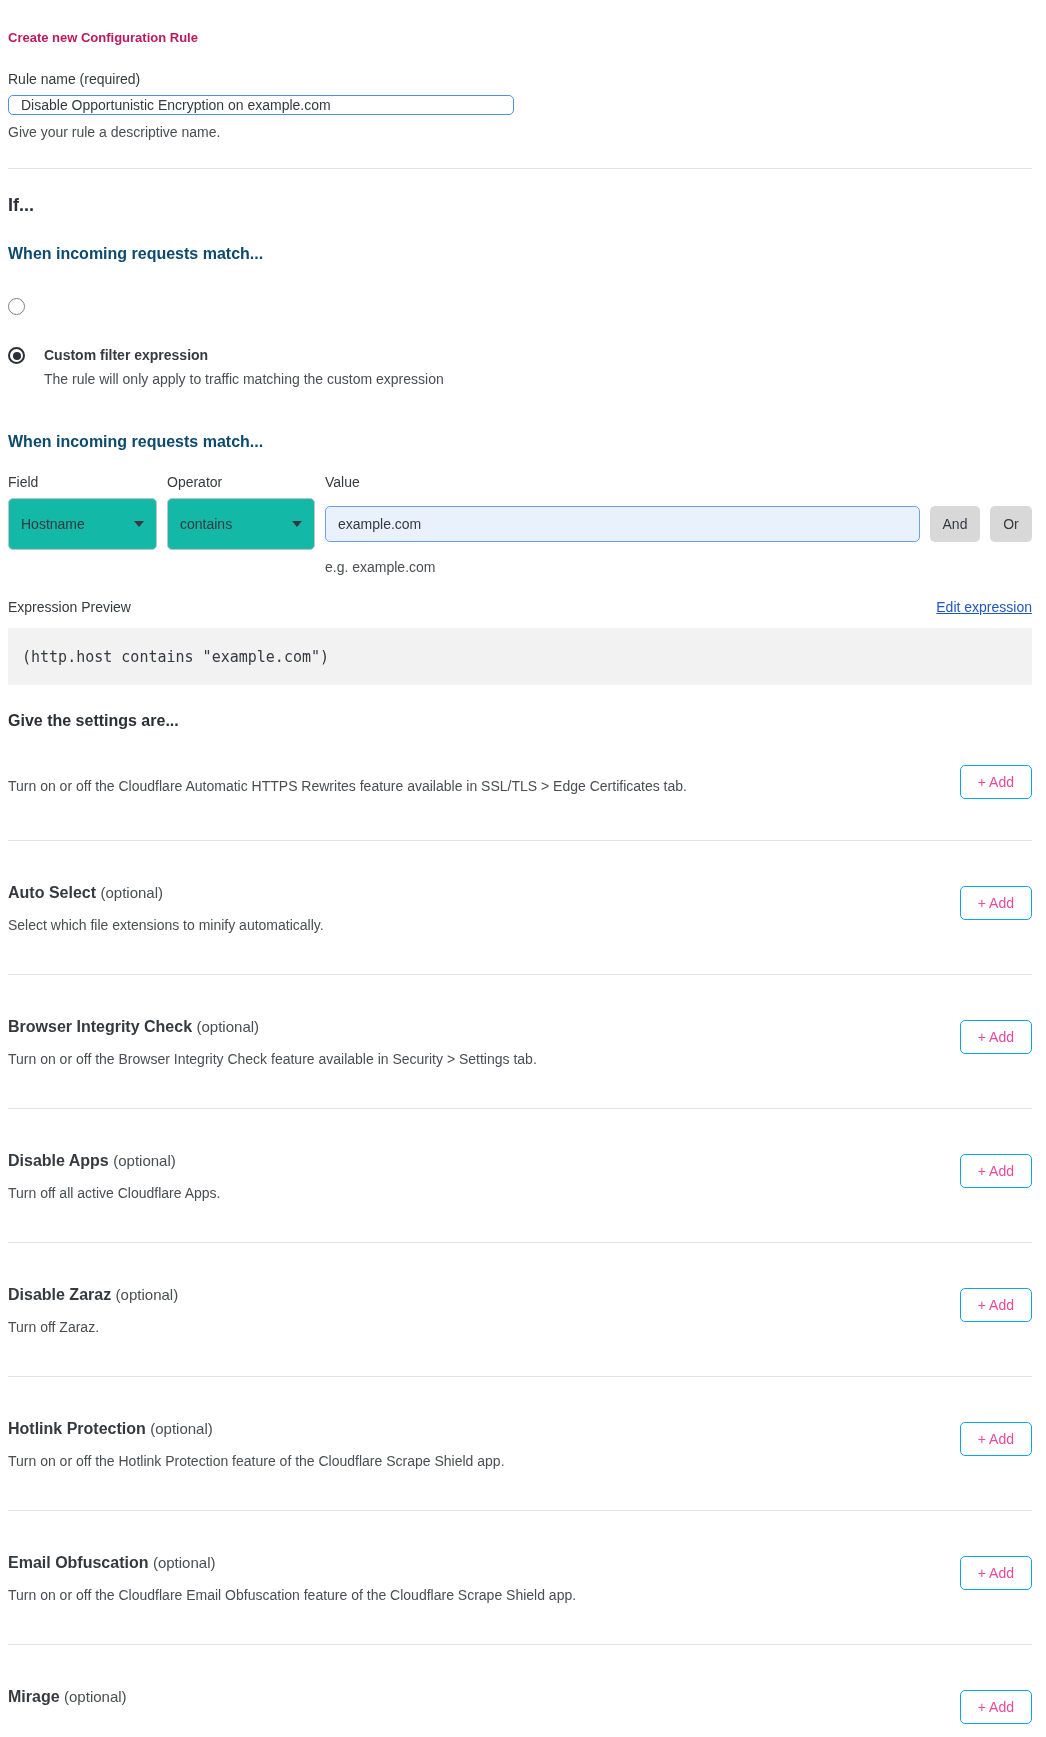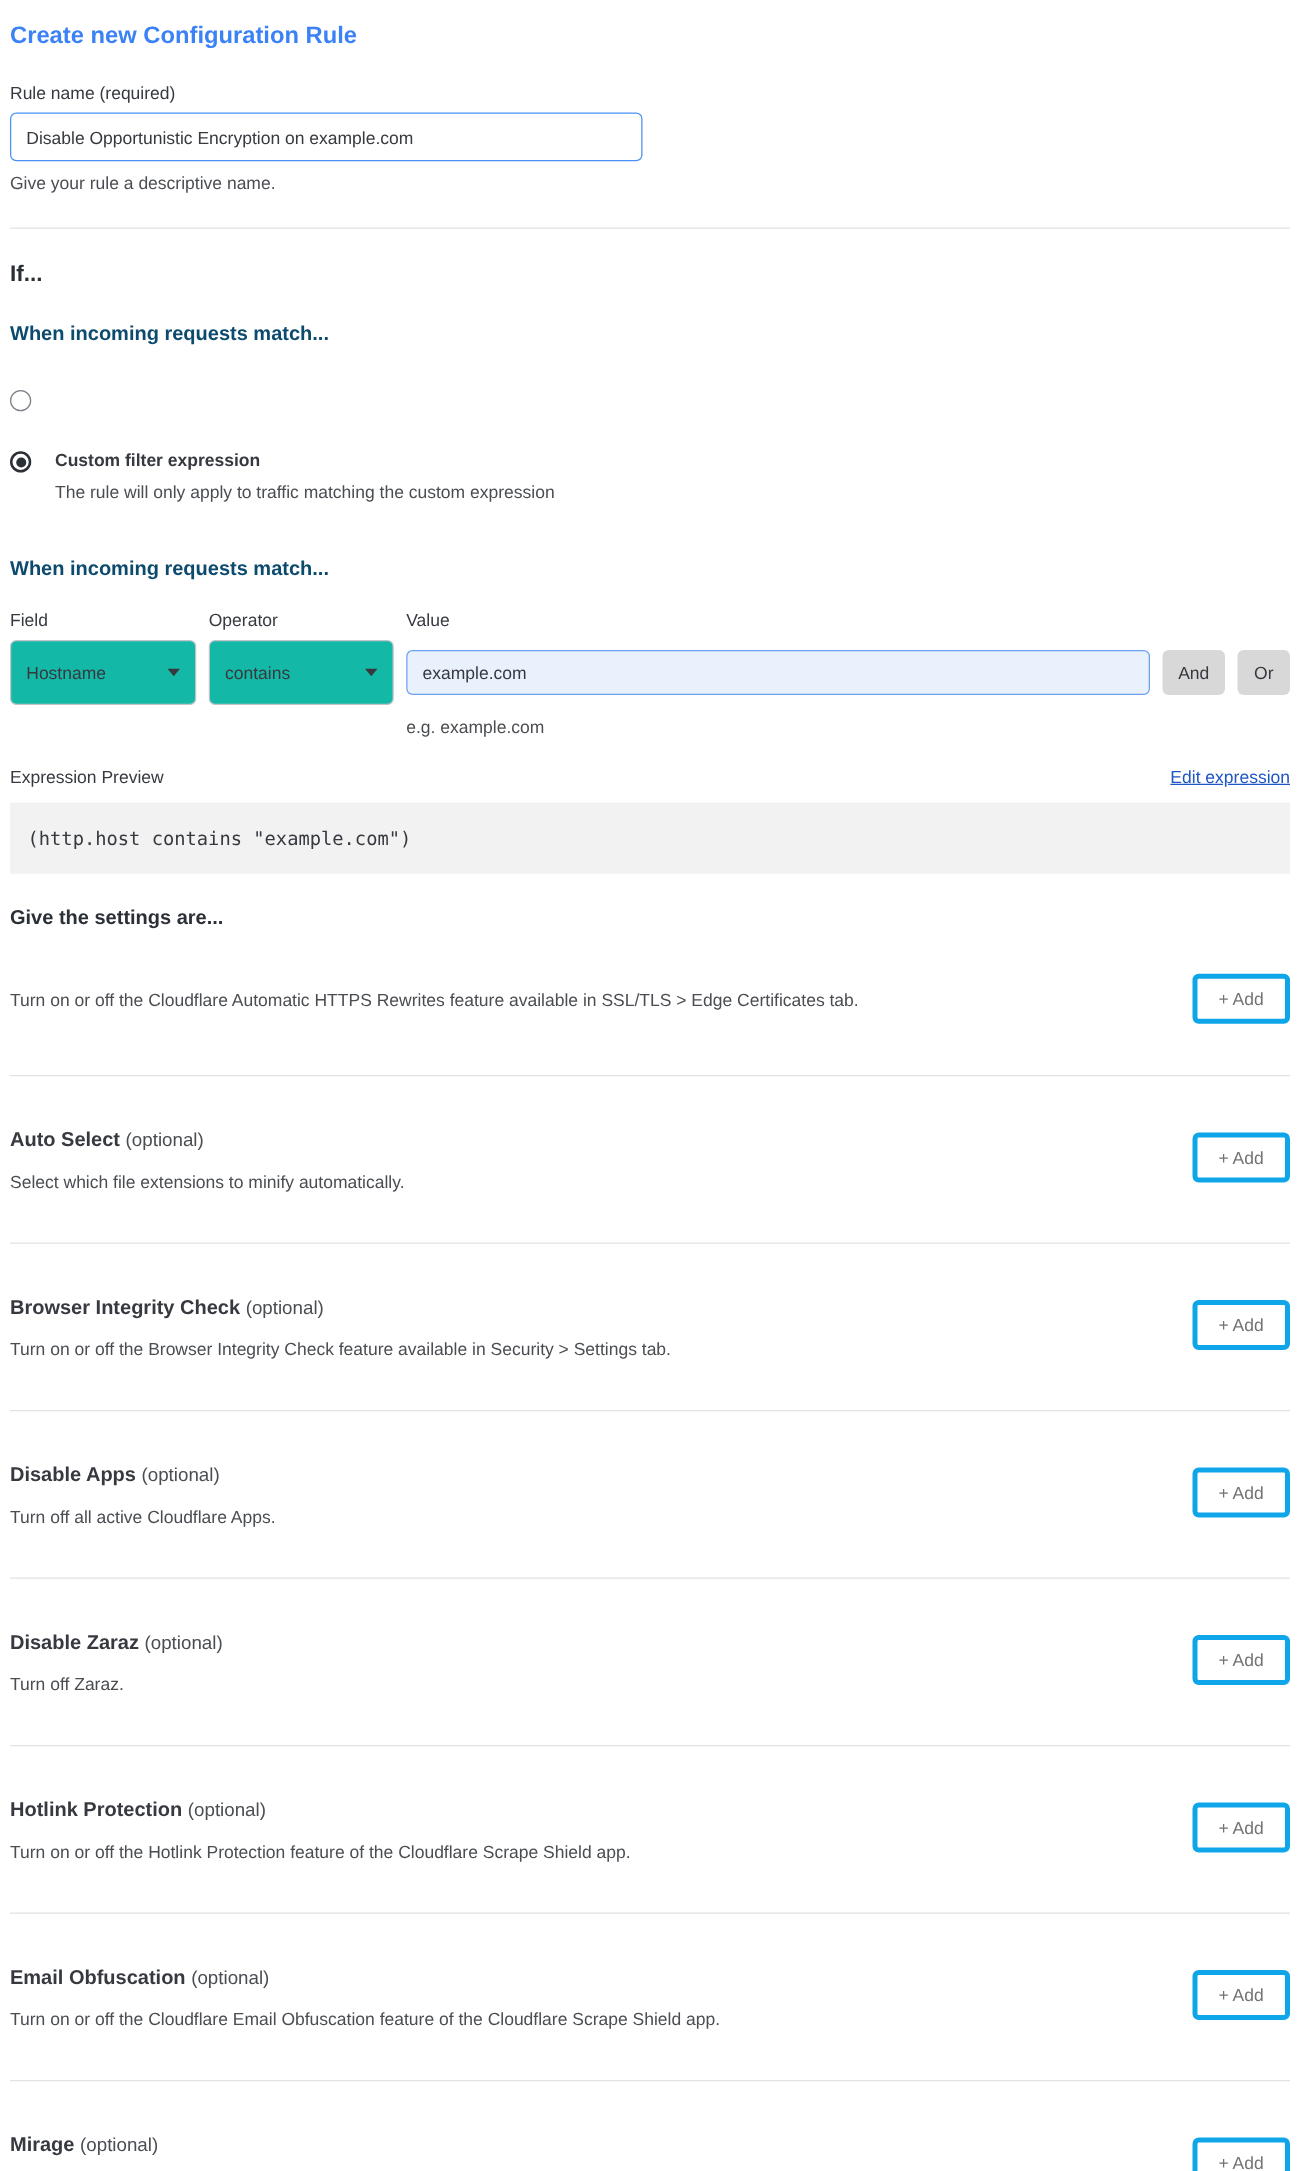--- a/index.html
+++ b/index.html
@@ -5,28 +5,28 @@
   * { box-sizing: border-box; margin: 0; padding: 0; }
   html, body { background: #ffffff; }
   body {
     width: 1046px;
     font-family: "Liberation Sans", sans-serif;
     color: #36393f;
     -webkit-font-smoothing: antialiased;
   }
   .page { padding: 10px 14px 0 8px; }
 
-  h1.page-title { font-size: 19px; font-weight: 700; color: #3b82f6; margin-top: 8px; }
+  h1.page-title { font-size: 13px; font-weight: 700; color: #be185d; margin-top: 20px; }
 
   
   .form-group { margin-top: 26px; }
   .field-label { font-size: 14px; color: #36393f; display: block; }
   .rule-name-input {
     margin-top: 8px;
-    width: 506px; height: 39px;
+    width: 506px; height: 20px;
     border: 1px solid #4a90f4; border-radius: 5px;
     padding: 0 12px; font-size: 14px; color: #36393f;
     font-family: "Liberation Sans", sans-serif;
     outline: none; background: #fff;
   }
   .helper-text { margin-top: 9px; font-size: 14px; color: #4a4d52; }
 
   .divider { border: none; border-top: 1px solid #e2e2e2; margin-top: 28px; }
 
   h2.if-heading { font-size: 18px; font-weight: 700; color: #2b2f36; margin-top: 26px; }
@@ -109,22 +109,22 @@
   .setting-row {
     display: flex; justify-content: space-between; align-items: flex-start;
     padding: 33px 0 41px 0;
   }
   .setting-row.ruled { border-top: 1px solid #e2e2e2; padding-top: 43px; }
   .setting-name { font-size: 16px; font-weight: 700; color: #36393f; }
   .setting-tag { font-size: 15px; font-weight: 400; color: #4a4d52; }
   .setting-desc { font-size: 14px; color: #4a4d52; margin-top: 15px; }
   .add-button {
     flex: 0 0 auto;
-    background: #ffffff; border: 4px solid #0ea5e9; border-radius: 5px;
-    color: #737373; font-size: 14px; padding: 8px 17px;
+    background: #ffffff; border: 1px solid #0ea5e9; border-radius: 5px;
+    color: #ec4899; font-size: 14px; padding: 8px 17px;
     cursor: pointer; font-family: "Liberation Sans", sans-serif;
     margin-top: 2px;
   }
 </style>
 </head>
 <body>
 
 <div class="page">
 
   <h1 class="page-title">Create new Configuration Rule</h1>

